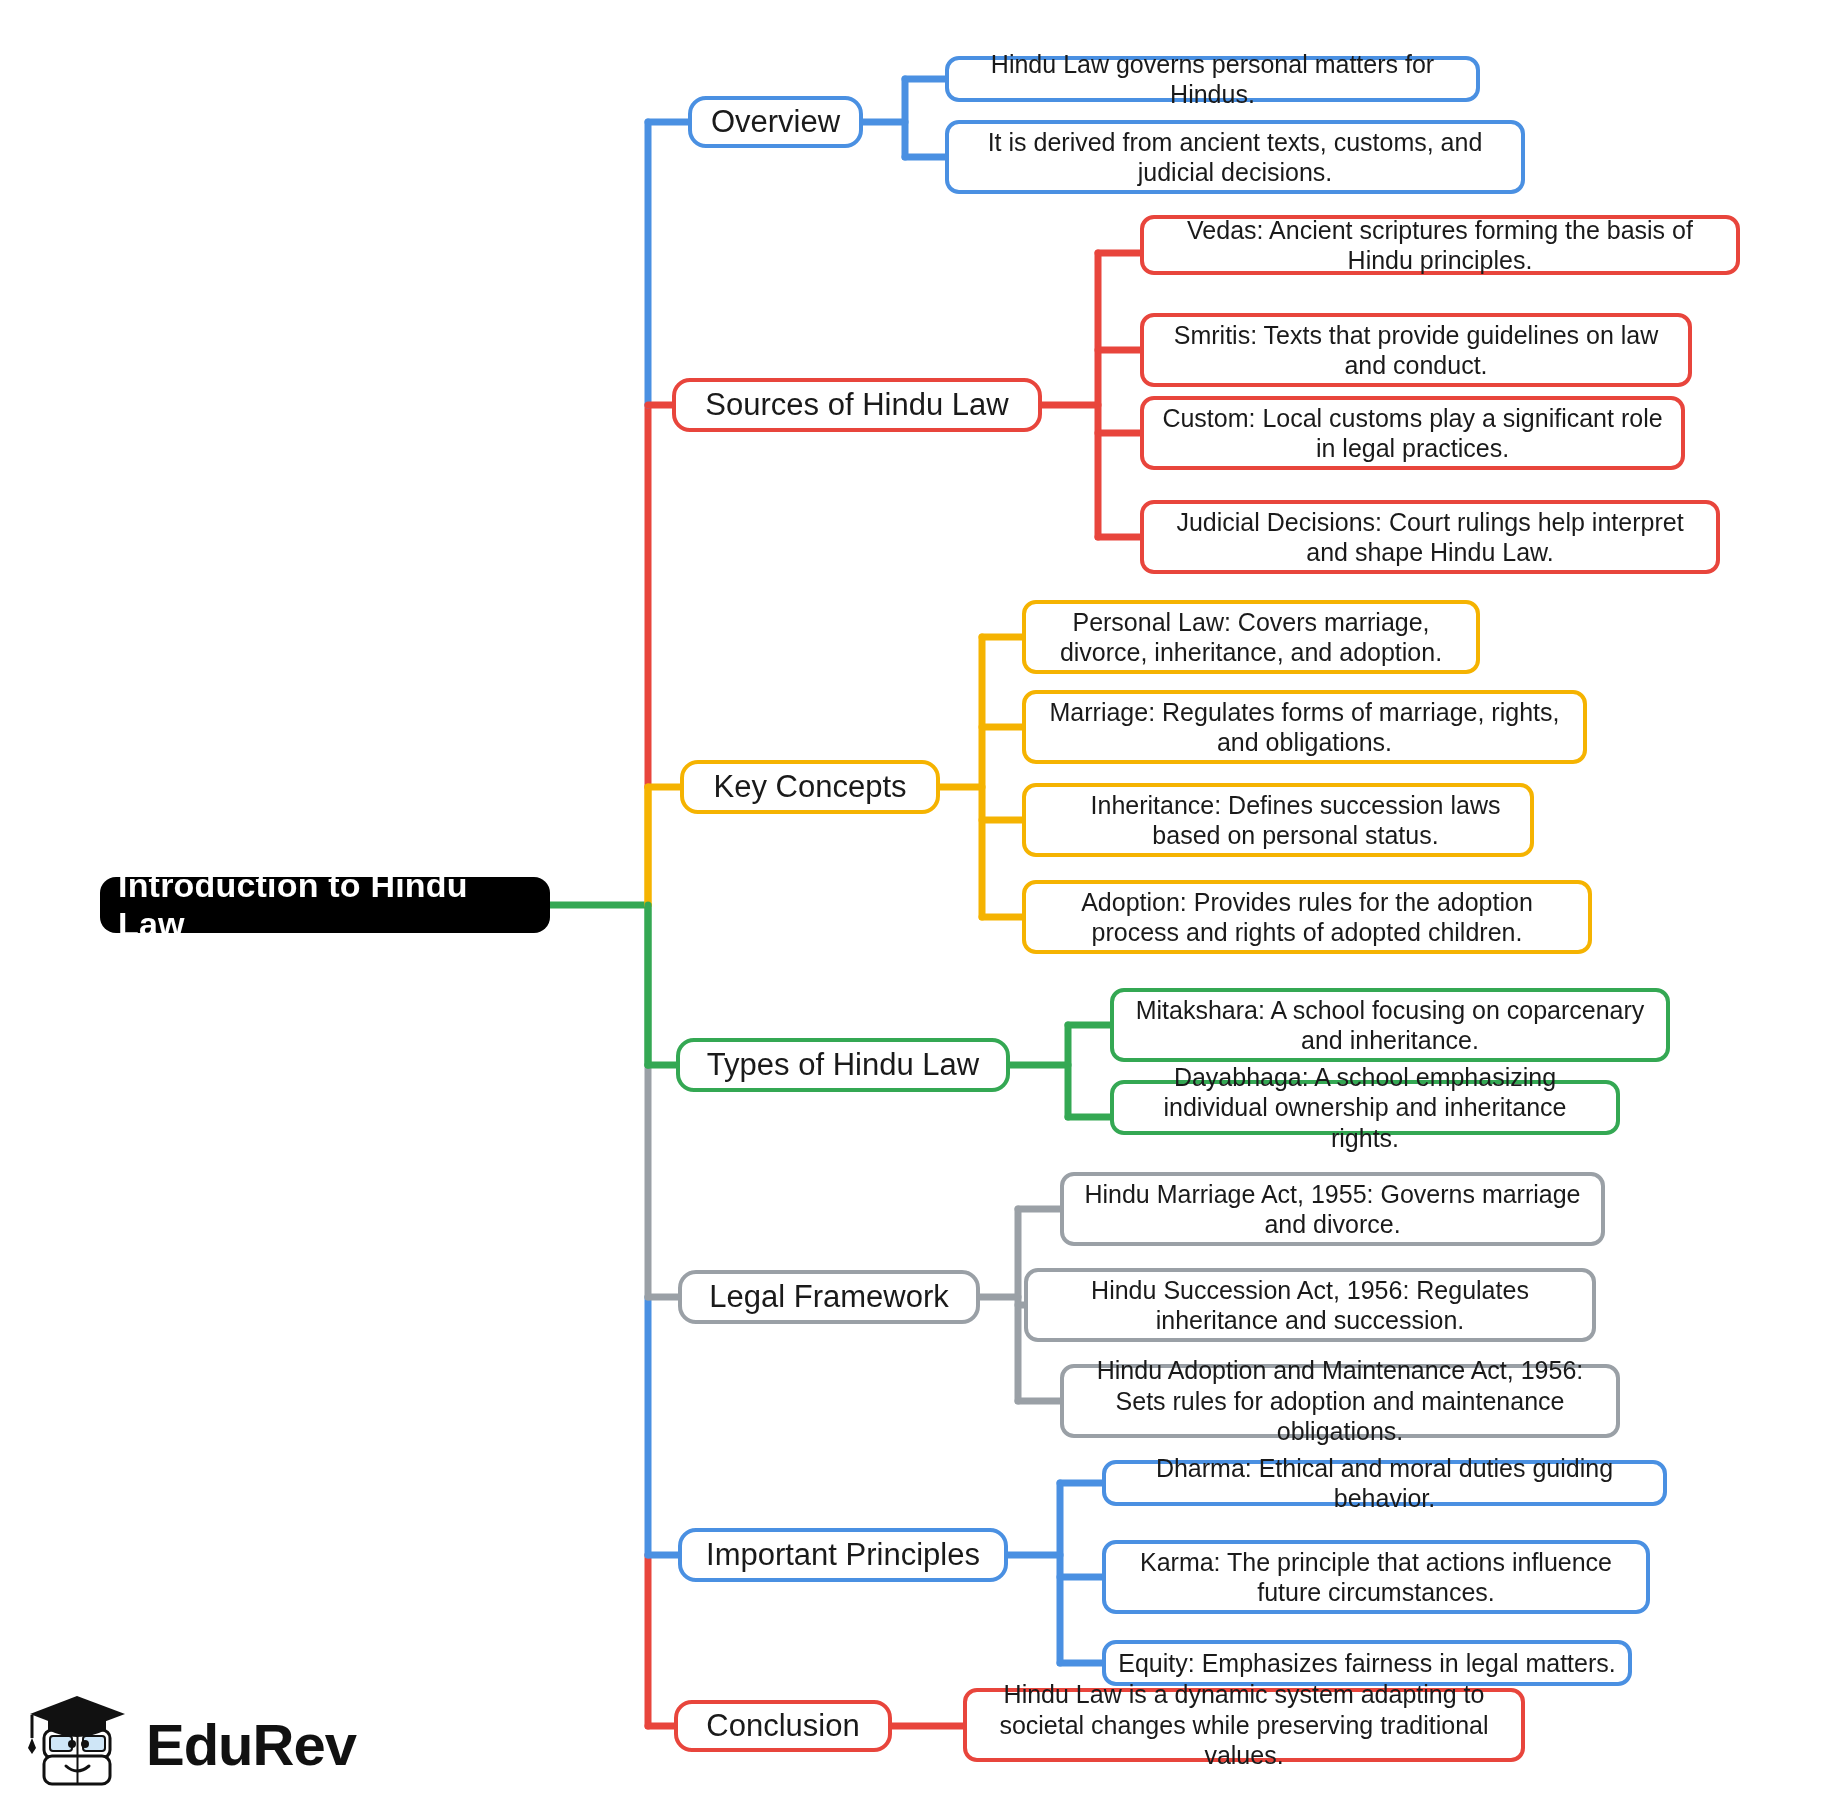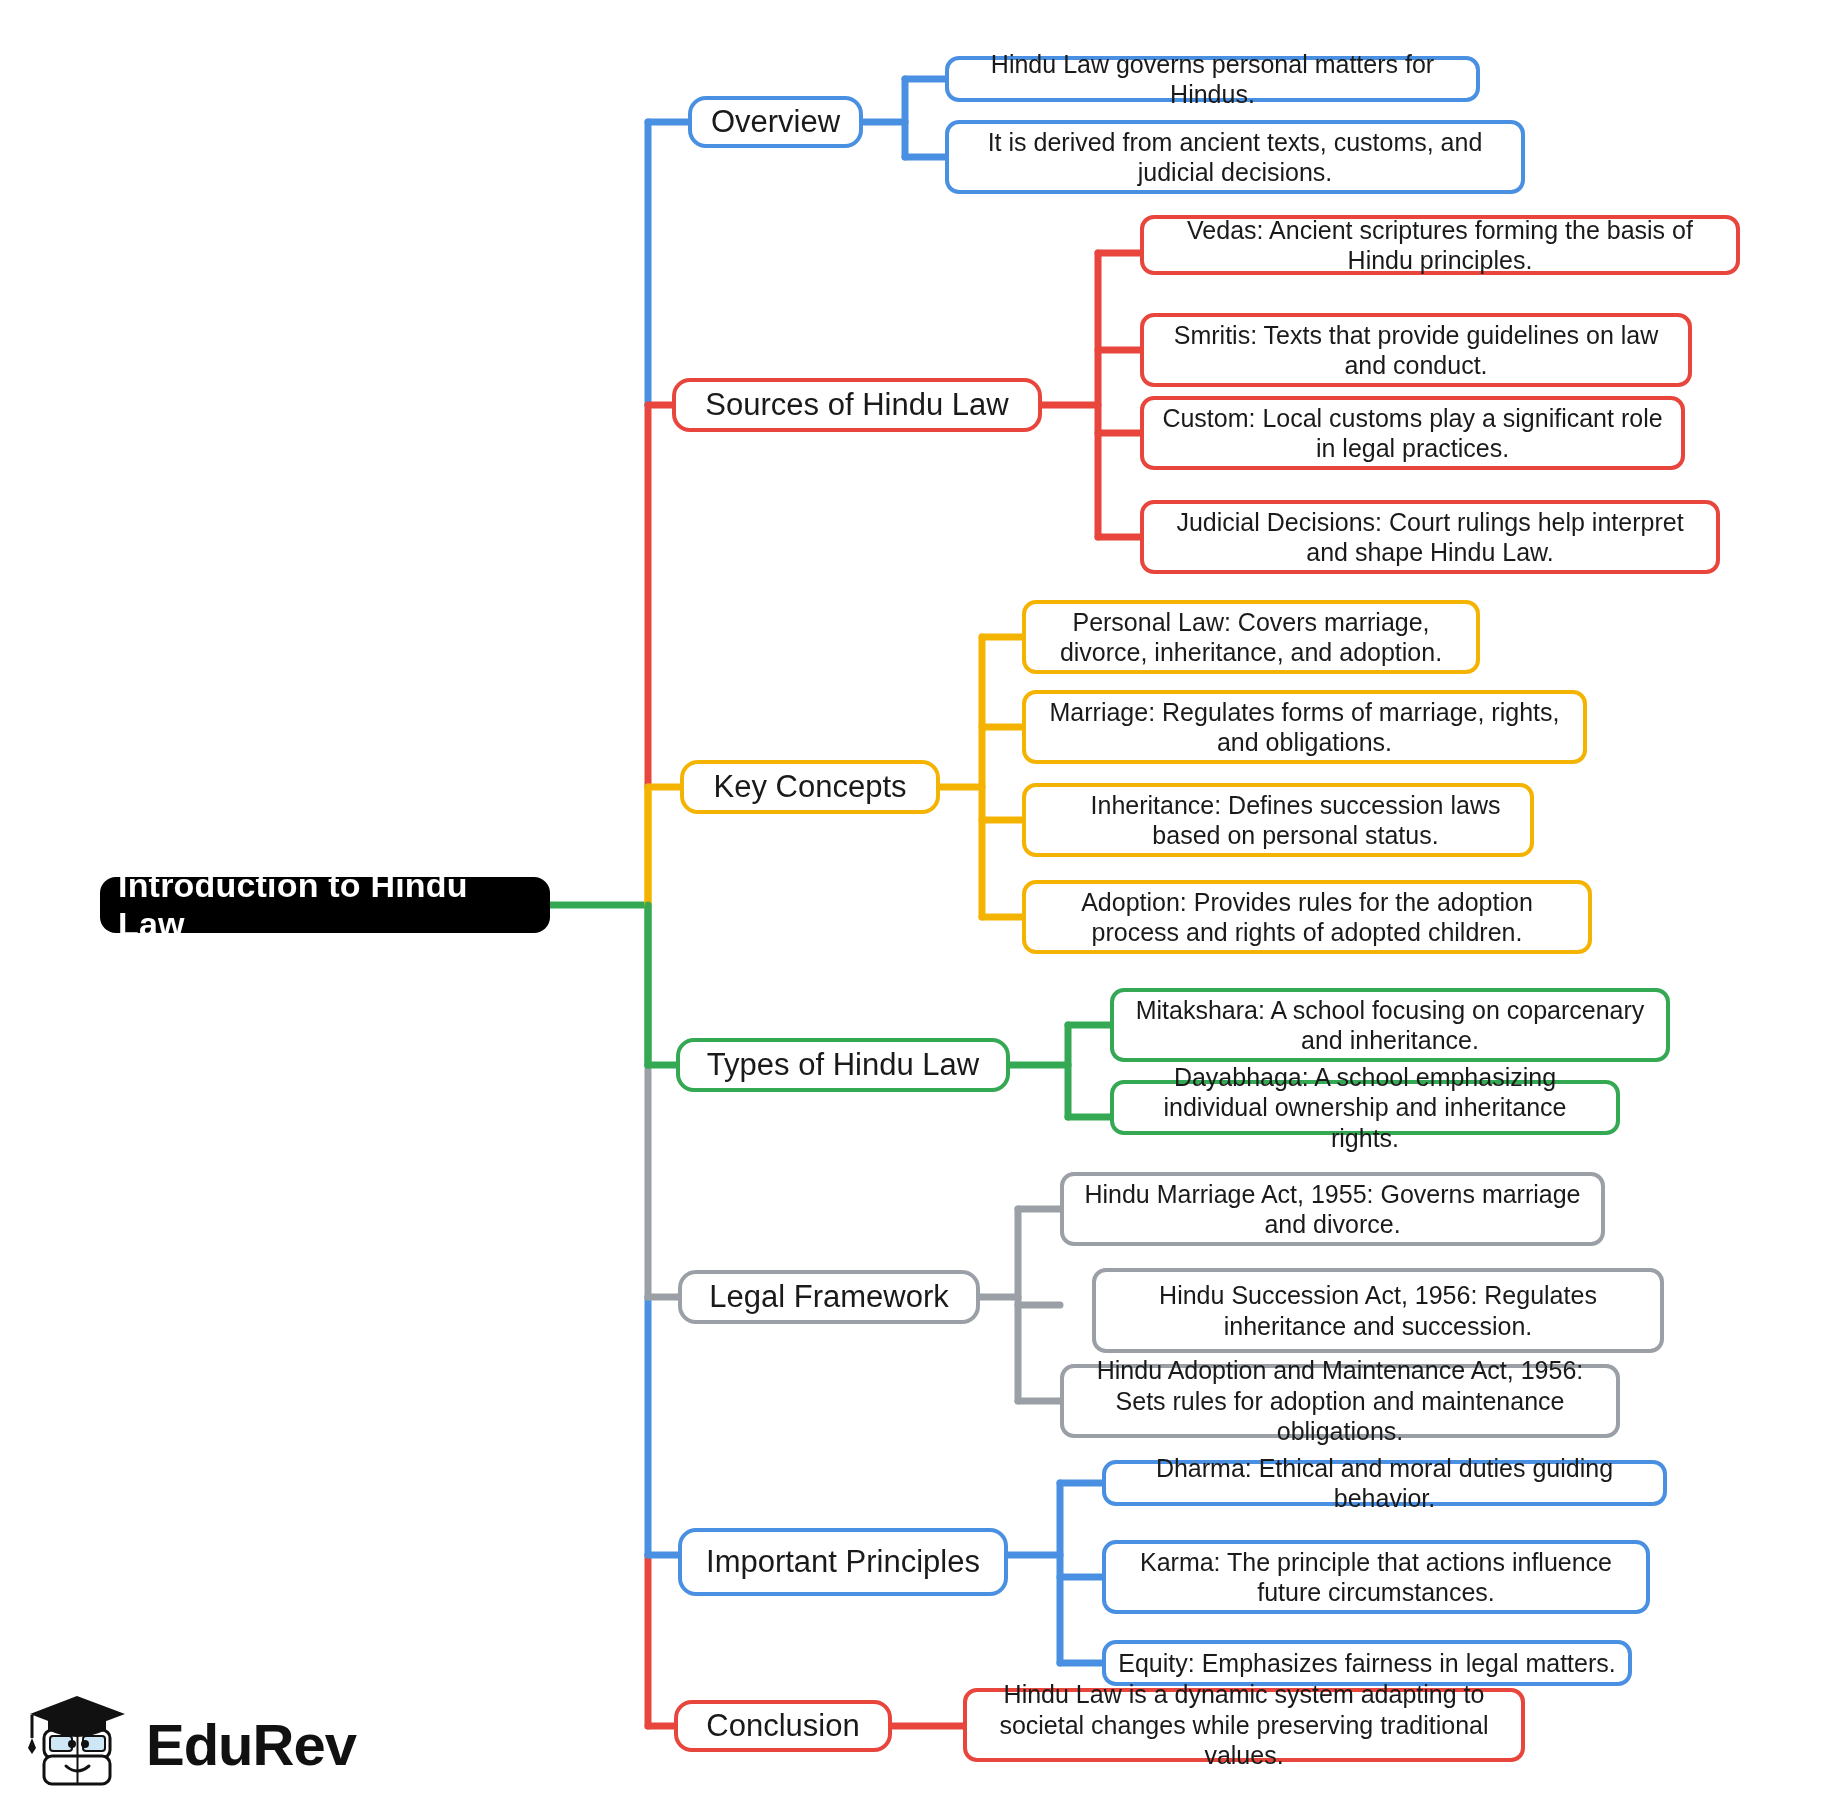--- a/index.html
+++ b/index.html
@@ -111,23 +111,23 @@
       <div class="branch-node" style="left: 680px; top: 760px; width: 260px; height: 54px; border-color: rgb(245, 179, 1);">Key Concepts</div>
       <div class="leaf-node" style="left: 1022px; top: 600px; width: 458px; height: 74px; border-color: rgb(245, 179, 1);">Personal Law: Covers marriage, divorce, inheritance, and adoption.</div>
       <div class="leaf-node" style="left: 1022px; top: 690px; width: 565px; height: 74px; border-color: rgb(245, 179, 1);">Marriage: Regulates forms of marriage, rights, and obligations.</div>
       <div class="leaf-node" style="left: 1022px; top: 783px; width: 512px; height: 74px; border-color: rgb(245, 179, 1); padding-left: 47px;">Inheritance: Defines succession laws based on personal status.</div>
       <div class="leaf-node" style="left: 1022px; top: 880px; width: 570px; height: 74px; border-color: rgb(245, 179, 1);">Adoption: Provides rules for the adoption process and rights of adopted children.</div>
       <div class="branch-node" style="left: 676px; top: 1038px; width: 334px; height: 54px; border-color: rgb(52, 168, 83);">Types of Hindu Law</div>
       <div class="leaf-node" style="left: 1110px; top: 988px; width: 560px; height: 74px; border-color: rgb(52, 168, 83);">Mitakshara: A school focusing on coparcenary and inheritance.</div>
       <div class="leaf-node" style="left: 1110px; top: 1080px; width: 510px; height: 55px; border-color: rgb(52, 168, 83);">Dayabhaga: A school emphasizing individual ownership and inheritance rights.</div>
       <div class="branch-node" style="left: 678px; top: 1270px; width: 302px; height: 54px; border-color: rgb(154, 160, 166);">Legal Framework</div>
       <div class="leaf-node" style="left: 1060px; top: 1172px; width: 545px; height: 74px; border-color: rgb(154, 160, 166);">Hindu Marriage Act, 1955: Governs marriage and divorce.</div>
-      <div class="leaf-node" style="left: 1092px; top: 1268px; width: 572px; height: 85px; border-color: rgb(154, 160, 166);">Hindu Succession Act, 1956: Regulates inheritance and succession.</div>
+      <div class="leaf-node" style="left: 1024px; top: 1268px; width: 572px; height: 74px; border-color: rgb(154, 160, 166);">Hindu Succession Act, 1956: Regulates inheritance and succession.</div>
       <div class="leaf-node" style="left: 1060px; top: 1364px; width: 560px; height: 74px; border-color: rgb(154, 160, 166); padding-left: 12px;">Hindu Adoption and Maintenance Act, 1956: Sets rules for adoption and maintenance obligations.</div>
-      <div class="branch-node" style="left: 678px; top: 1528px; width: 330px; height: 68px; border-color: rgb(74, 144, 226);">Important Principles</div>
+      <div class="branch-node" style="left: 678px; top: 1528px; width: 330px; height: 54px; border-color: rgb(74, 144, 226);">Important Principles</div>
       <div class="leaf-node" style="left: 1102px; top: 1460px; width: 565px; height: 46px; border-color: rgb(74, 144, 226);">Dharma: Ethical and moral duties guiding behavior.</div>
       <div class="leaf-node" style="left: 1102px; top: 1540px; width: 548px; height: 74px; border-color: rgb(74, 144, 226);">Karma: The principle that actions influence future circumstances.</div>
       <div class="leaf-node" style="left: 1102px; top: 1640px; width: 530px; height: 46px; border-color: rgb(74, 144, 226);">Equity: Emphasizes fairness in legal matters.</div>
       <div class="branch-node" style="left: 674px; top: 1700px; width: 218px; height: 52px; border-color: rgb(232, 69, 60);">Conclusion</div>
       <div class="leaf-node" style="left: 963px; top: 1688px; width: 562px; height: 74px; border-color: rgb(232, 69, 60);">Hindu Law is a dynamic system adapting to societal changes while preserving traditional values.</div>
     </div>
 
   <div class="logo">
     <span class="logo-mark">
       <svg viewBox="0 0 104 100" width="104" height="100" xmlns="http://www.w3.org/2000/svg">

